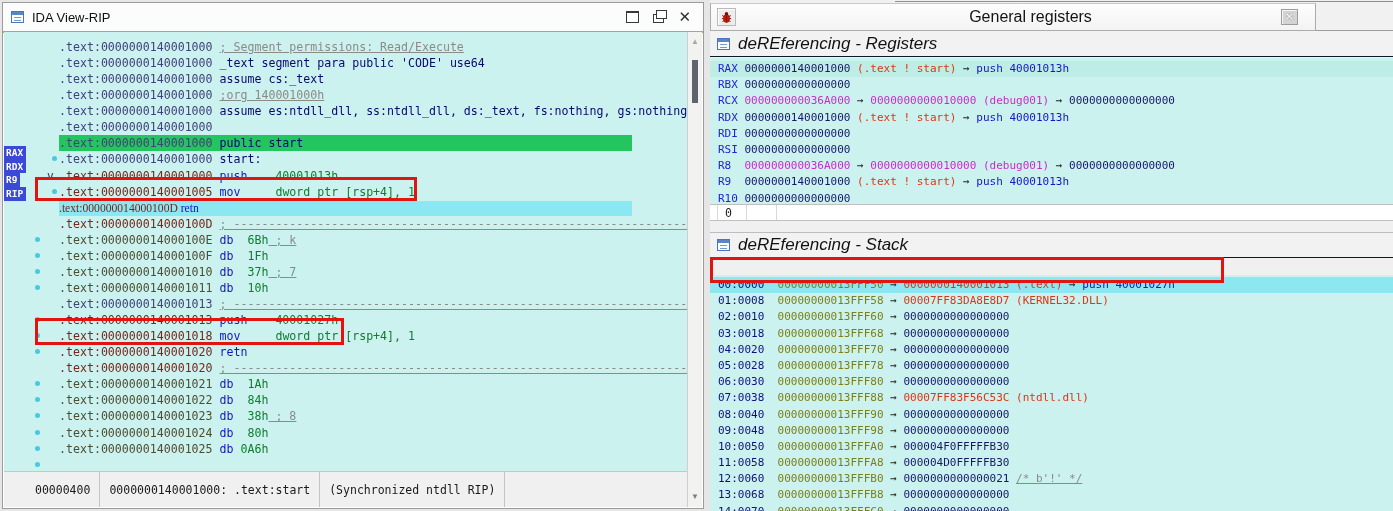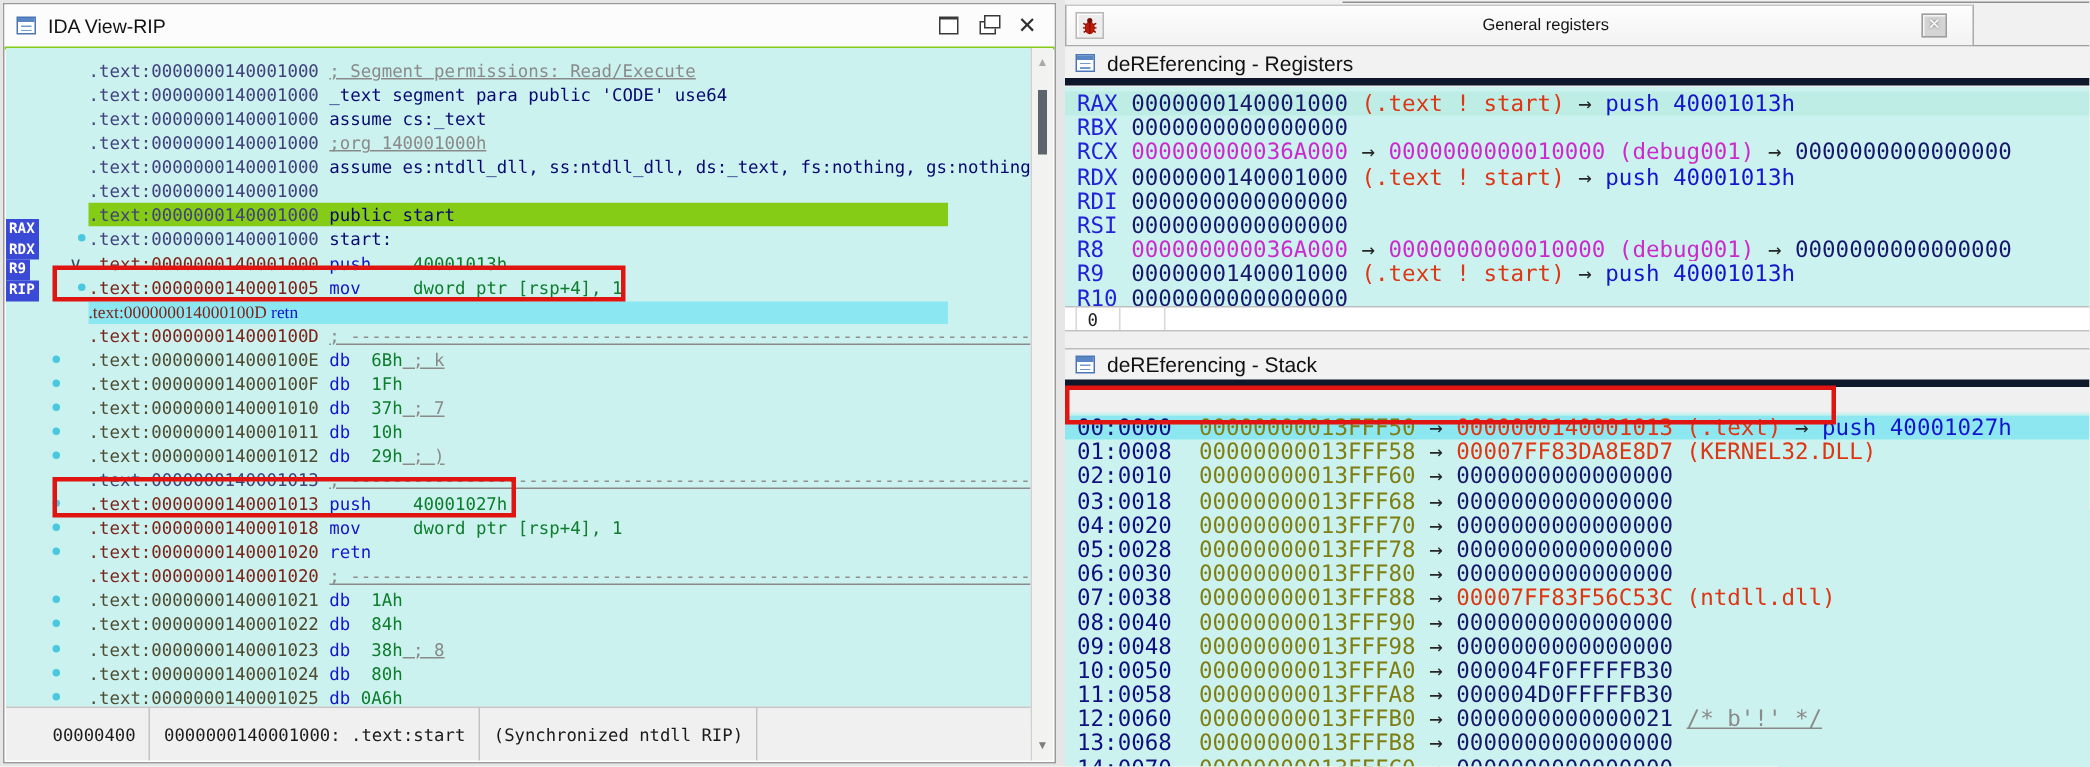--- a/index.html
+++ b/index.html
@@ -22,21 +22,21 @@
   .pane-icon{display:inline-block;width:13px;height:12px;border:1px solid #4A76B8;background:
      linear-gradient(to bottom,#5B86C4 0 3px,#fff 3px),#fff;box-sizing:border-box;position:relative;flex:none;}
   .pane-icon::after{content:"";position:absolute;left:2px;right:2px;top:5px;height:4px;
      background:repeating-linear-gradient(to bottom,#6F9CD0 0 1px,transparent 1px 3px);}
 
   .ida-content{position:absolute;left:1px;top:29px;right:16px;bottom:22px;background:#CBF2EF;overflow:hidden;}
   .asm-rows{position:absolute;left:0;top:7px;width:100%;}
   .asm-rows .row{position:relative;height:16.07px;line-height:16.07px;white-space:pre;padding-left:55px;
                  font-family:"DejaVu Sans Mono",monospace;font-size:11.6px;overflow:hidden;}
   .asm-rows .txt{display:inline-block;min-width:calc(100% - 55px);box-sizing:border-box;}
-  .asm-rows .hl-g .txt{background:#84cc16;}
+  .asm-rows .hl-g .txt{background:#22c55e;}
   .asm-rows .hl-c .txt{background:#8BE7F1;font-family:Liberation Serif, serif;}
   .dot{position:absolute;left:31px;top:5px;width:5px;height:5px;border-radius:50%;background:#49C8DF;}
   .dot2{left:48px;}
   .chev{position:absolute;left:42px;top:0;font-family:"DejaVu Sans",sans-serif;font-size:12px;color:#3A4A5A;font-style:normal;}
 
   .reg-tags{position:absolute;left:0;top:114px;display:flex;flex-direction:column;align-items:flex-start;}
   .reg-tags .tag{background:#3A49D6;color:#FFF;font:bold 9.5px/13.7px "DejaVu Sans Mono",monospace;
                  padding:0 3px 0 2px;height:13.7px;}
 
   .vscroll{position:absolute;top:29px;right:1px;width:15px;bottom:1px;background:#F2F2F1;border-left:1px solid #CFCFCF;box-sizing:border-box;}
@@ -58,31 +58,31 @@
 
   
   .right{position:absolute;left:710px;top:0;right:0;bottom:0;background:#F0F0F0;}
   .top-line{position:absolute;left:185px;top:1px;right:0;height:1px;background:#8F8F8F;}
   .gr-titlebar{position:absolute;left:0;top:3px;width:606px;height:28px;background:linear-gradient(#FDFDFD,#F3F3F3);
                border:1px solid #ABABAB;border-top-color:#C9C9C9;box-sizing:border-box;}
   .gr-rest{position:absolute;left:606px;top:3px;right:0;height:28px;background:#F1F1F1;border-bottom:1px solid #9B9B9B;box-sizing:border-box;}
   .bug-btn{position:absolute;left:6px;top:4px;width:19px;height:18px;background:#EDEDED;border:1px solid #B9B9B9;
            box-shadow:inset 1px 1px 0 #FFF;display:flex;align-items:center;justify-content:center;box-sizing:border-box;}
   .gr-title{position:absolute;left:0;right:0;top:0;height:100%;display:flex;align-items:center;justify-content:center;
-            font-size:11px;color:#141414;padding-left:35px;}
+            font-size:16px;color:#141414;padding-left:35px;}
   .tab-close{position:absolute;left:570px;top:5px;width:17px;height:16px;background:#D4D4D4;border:1px solid #9C9C9C;
              box-shadow:inset 1px 1px 0 #F5F5F5;color:#FDFDFD;text-shadow:0 0 2px #6E6E6E;font:bold 10px/14px "DejaVu Sans",sans-serif;
              text-align:center;box-sizing:border-box;}
-  .pane-header{position:absolute;left:0;right:0;height:26px;background:#F2F2F2;border-bottom:5px solid #0f172a;
-               display:flex;align-items:center;padding-left:7px;gap:8px;font-size:14px;color:#111;box-sizing:border-box;}
+  .pane-header{position:absolute;left:0;right:0;height:26px;background:#F2F2F2;border-bottom:1px solid #0f172a;
+               display:flex;align-items:center;padding-left:7px;gap:8px;font-size:17px;color:#111;box-sizing:border-box;font-style:italic;}
   .reg-header{top:31px;}
   .stack-header{top:232px;height:26px;border-top:1px solid #BDBDBD;}
   .reg-content{position:absolute;left:0;right:0;top:58px;height:146px;background:#CBF2EF;overflow:hidden;padding-top:3px;}
   .mono-rows .row{height:16.2px;line-height:16.2px;white-space:pre;padding-left:8px;
-                  font-family:"DejaVu Sans Mono",monospace;font-size:15px;overflow:hidden;}
+                  font-family:"DejaVu Sans Mono",monospace;font-size:11px;overflow:hidden;}
   .reg-content .hl-reg{background:#BEEDE5;}
   .white-row{position:absolute;left:0;right:0;top:204px;height:17px;background:#FFF;border-top:1px solid #BFBFBF;
              border-bottom:1px solid #BFBFBF;box-sizing:border-box;font-family:"DejaVu Sans Mono",monospace;font-size:11.6px;color:#222;}
   .wr-cell{position:absolute;left:15px;top:1px;line-height:14px;}
   .hairline{position:absolute;top:0;bottom:0;width:1px;background:#D8D8D8;}
   .h1{left:7px;} .h2{left:36px;} .h3{left:66px;}
   .stack-content{position:absolute;left:0;right:0;top:258px;bottom:0;background:#CBF2EF;overflow:hidden;padding-top:2px;margin-top:17px;}
   .stack-content .hl-stk{background:#8DE7F1;}
 
   
@@ -121,21 +121,20 @@
         <div class="row hl-g"><span class="txt"><span class="sg-am">.text:0000000140001000 </span><span class="sg-nv">public start</span></span></div>
         <div class="row"><i class="dot dot2"></i><span class="txt"><span class="sg-am">.text:0000000140001000 </span><span class="sg-nv">start:</span></span></div>
         <div class="row"><i class="chev">∨</i><span class="txt"><span class="sg-ac">.text:0000000140001000 </span><span class="sg-bl">push</span><span class="sg-gn">    40001013h</span></span></div>
         <div class="row"><i class="dot dot2"></i><span class="txt"><span class="sg-ac">.text:0000000140001005 </span><span class="sg-bl">mov</span><span class="sg-gn">     dword ptr [rsp+4], 1</span></span></div>
         <div class="row hl-c"><span class="txt"><span class="sg-ac">.text:000000014000100D </span><span class="sg-bl">retn</span></span></div>
         <div class="row"><span class="txt"><span class="sg-ac">.text:000000014000100D </span><span class="sg-gy">; ---------------------------------------------------------------------------------------------------</span></span></div>
         <div class="row"><i class="dot"></i><span class="txt"><span class="sg-ad">.text:000000014000100E </span><span class="sg-bl">db</span><span class="sg-gn">  6Bh</span><span class="sg-gy"> ; k</span></span></div>
         <div class="row"><i class="dot"></i><span class="txt"><span class="sg-ad">.text:000000014000100F </span><span class="sg-bl">db</span><span class="sg-gn">  1Fh</span></span></div>
         <div class="row"><i class="dot"></i><span class="txt"><span class="sg-ad">.text:0000000140001010 </span><span class="sg-bl">db</span><span class="sg-gn">  37h</span><span class="sg-gy"> ; 7</span></span></div>
         <div class="row"><i class="dot"></i><span class="txt"><span class="sg-ad">.text:0000000140001011 </span><span class="sg-bl">db</span><span class="sg-gn">  10h</span></span></div>
-        <div class="row"><i class="dot"></i><span class="txt"><span class="sg-ad">.text:0000000140001012 </span><span class="sg-bl">db</span><span class="sg-gn">  29h</span><span class="sg-gy"> ; )</span></span></div>
         <div class="row"><span class="txt"><span class="sg-am">.text:0000000140001013 </span><span class="sg-gy">; ---------------------------------------------------------------------------------------------------</span></span></div>
         <div class="row"><i class="dot"></i><span class="txt"><span class="sg-ac">.text:0000000140001013 </span><span class="sg-bl">push</span><span class="sg-gn">    40001027h</span></span></div>
         <div class="row"><i class="dot"></i><span class="txt"><span class="sg-ac">.text:0000000140001018 </span><span class="sg-bl">mov</span><span class="sg-gn">     dword ptr [rsp+4], 1</span></span></div>
         <div class="row"><i class="dot"></i><span class="txt"><span class="sg-ac">.text:0000000140001020 </span><span class="sg-bl">retn</span></span></div>
         <div class="row"><span class="txt"><span class="sg-ac">.text:0000000140001020 </span><span class="sg-gy">; ---------------------------------------------------------------------------------------------------</span></span></div>
         <div class="row"><i class="dot"></i><span class="txt"><span class="sg-ad">.text:0000000140001021 </span><span class="sg-bl">db</span><span class="sg-gn">  1Ah</span></span></div>
         <div class="row"><i class="dot"></i><span class="txt"><span class="sg-ad">.text:0000000140001022 </span><span class="sg-bl">db</span><span class="sg-gn">  84h</span></span></div>
         <div class="row"><i class="dot"></i><span class="txt"><span class="sg-ad">.text:0000000140001023 </span><span class="sg-bl">db</span><span class="sg-gn">  38h</span><span class="sg-gy"> ; 8</span></span></div>
         <div class="row"><i class="dot"></i><span class="txt"><span class="sg-ad">.text:0000000140001024 </span><span class="sg-bl">db</span><span class="sg-gn">  80h</span></span></div>
         <div class="row"><i class="dot"></i><span class="txt"><span class="sg-ad">.text:0000000140001025 </span><span class="sg-bl">db</span><span class="sg-gn"> 0A6h</span></span></div>

